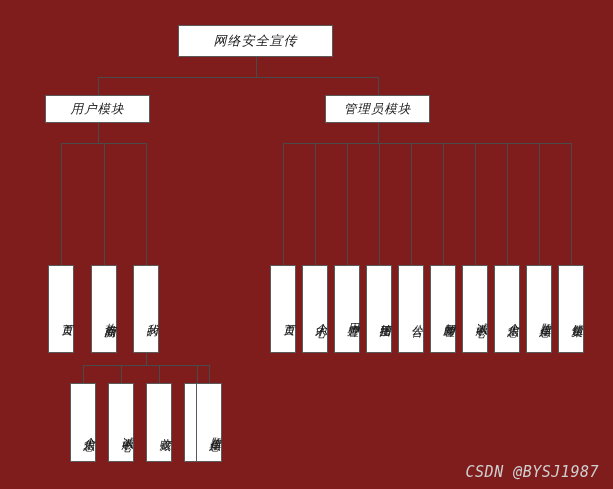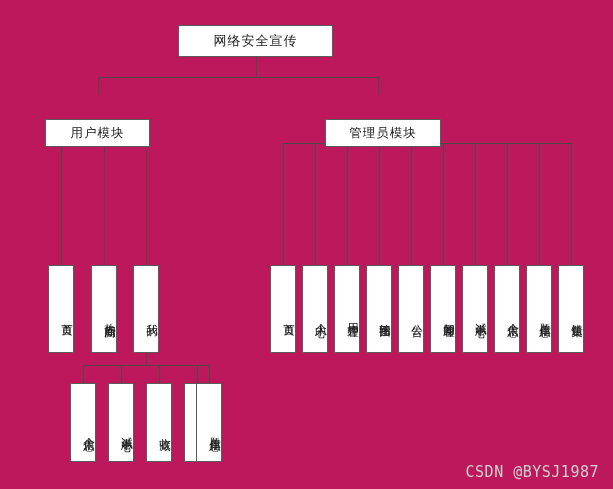--- a/index.html
+++ b/index.html
@@ -7,42 +7,42 @@
     padding: 0;
     background: #ffffff;
   }
   body {
     font-family: "DejaVu Sans", "Liberation Sans", sans-serif;
   }
   #canvas {
     position: relative;
     width: 613px;
     height: 489px;
-    background: #be185d;
+    background: #7f1d1d;
     overflow: hidden;
+    font-style: italic;
   }
   .node {
     position: absolute;
     box-sizing: border-box;
     border: 1px solid #5a5a5a;
     background: #ffffff;
     display: flex;
     align-items: center;
     justify-content: center;
     color: #1a1a1a;
     z-index: 2;
   }
   .node.root {
     font-size: 13px;
     letter-spacing: 1px;
   }
   .node.module {
     font-size: 12.5px;
     letter-spacing: 1px;
-    margin-top: 24px;
   }
   .node.leaf {
     font-size: 11.5px;
     writing-mode: vertical-rl;
     text-orientation: upright;
     line-height: 1.12;
     letter-spacing: 1px;
     padding-top: 14px;
     align-items: flex-start;
     justify-content: center;
@@ -101,21 +101,21 @@
       <div class="line v" style="left: 571px; top: 143px; height: 122px;"></div>
     </div>
 
   <div class="node root" id="root-node" style="left: 178px; top: 25px; width: 155px; height: 32px;">
     <span>网络安全宣传</span>
   </div>
 
   <div class="node module" id="module-0" style="left: 45px; top: 95px; width: 105px; height: 28px;">
     <span>用户模块</span>
   </div>
-  <div class="node module" id="module-1" style="left: 325px; top: 95px; width: 116px; height: 28px;">
+  <div class="node module" id="module-1" style="left: 325px; top: 95px; width: 105px; height: 28px;">
     <span>管理员模块</span>
   </div>
 
   <div class="node leaf" id="uc-0" style="left: 48px; top: 265px; width: 26px; height: 88px;">
     <span>首页</span>
   </div>
   <div class="node leaf" id="uc-1" style="left: 91px; top: 265px; width: 26px; height: 88px;">
     <span>热点新闻</span>
   </div>
   <div class="node leaf" id="uc-2" style="left: 133px; top: 265px; width: 26px; height: 88px;">

